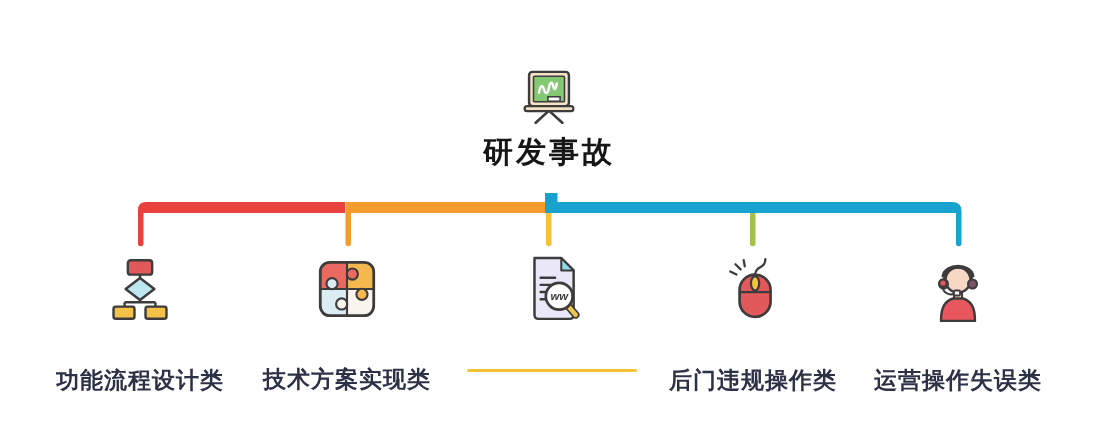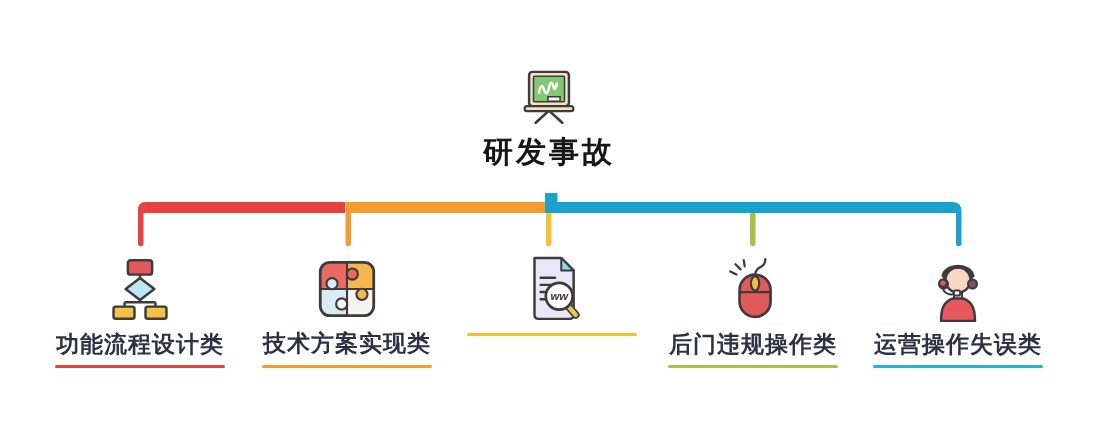--- a/index.html
+++ b/index.html
@@ -6,21 +6,21 @@
   #canvas{
     position:relative;width:1098px;height:422px;background:#ffffff;overflow:hidden;
     font-family:"Liberation Sans","DejaVu Sans",sans-serif;
   }
   .header-icon{position:absolute;top:64px;left:50%;transform:translateX(-50%);}
   .page-title{
     position:absolute;top:132px;left:0;width:100%;text-align:center;
     font-size:30px;font-weight:bold;color:#161616;letter-spacing:3px;
   }
   .bracket{position:absolute;top:188px;left:0;}
-  .branch{position:absolute;top:250px;width:200px;display:flex;flex-direction:column;align-items:center;}
+  .branch{position:absolute;top:250px;width:200px;display:flex;flex-direction:column;align-items:center;gap:36px;}
   .branch-icon-box{height:78px;display:flex;align-items:center;justify-content:center;}
   .branch-label{
     font-size:23px;font-weight:bold;color:#2c3145;letter-spacing:1px;
     text-align:center;line-height:32px;white-space:nowrap;
   }
   .branch-underline{width:170px;height:3px;border-radius:2px;margin-top:5px;}
   .b1{left:40px;} .b2{left:247px;font-family:Liberation Serif, serif;} .b3{left:452px;} .b4{left:653px;} .b5{left:858px;}
 </style>
 </head>
 <body>

